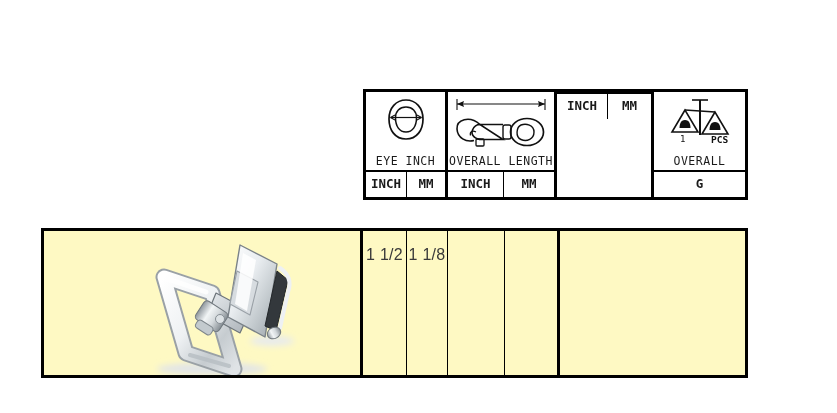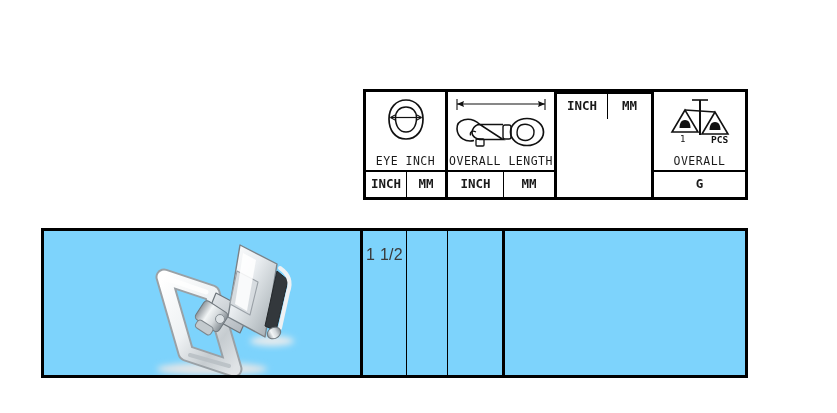--- a/index.html
+++ b/index.html
@@ -20,21 +20,21 @@
   .u2a{grid-template-columns:41px 1fr;}
   .u2b{grid-template-columns:56px 1fr;}
   .u2c{grid-template-columns:51px 1fr;}
   .u1{grid-template-columns:1fr;}
   .ucell{display:flex;align-items:center;justify-content:center;box-sizing:border-box;
     font-family:"DejaVu Sans Mono",monospace;font-size:12.5px;font-weight:700;
     letter-spacing:0;line-height:1;}
   .ucell.thin{border-right:1.5px solid #000;}
   
   .data-table{left:41px;top:228px;width:707px;height:150px;
-    border:3px solid #000;box-sizing:border-box;background:#7dd3fc;
+    border:3px solid #000;box-sizing:border-box;background:#fef9c3;
     display:grid;grid-template-columns:319px 44px 41px 57px 55px 52px 48px 1fr;}
   .dcell{box-sizing:border-box;text-align:center;padding-top:15px;
     font-size:16px;color:#3a3a3a;letter-spacing:0.3px;}
   .dcell.thick{border-right:3px solid #000;}
   .dcell.thin{border-right:1.5px solid #000;}
   .product-cell{box-sizing:border-box;border-right:3px solid #000;position:relative;}
   .product-cell svg{position:absolute;left:0;top:0;}
   .icon{display:block;}
 </style>
 </head>
@@ -164,16 +164,17 @@
 
       <path d="M233 40 L244 49 L232 100 L221 95 Z" fill="#33383c" stroke="#23272a" stroke-width="1" stroke-linejoin="round"></path>
       <path d="M236 37 C246 44 247 53 244 61 L236 97" fill="none" stroke="#eef1f3" stroke-width="4" stroke-linecap="round"></path>
       <ellipse cx="230" cy="102" rx="7" ry="5.5" transform="rotate(-28 230 102)" fill="url(#cylGrad)" stroke="#6d757b" stroke-width="1"></ellipse>
 
       <circle cx="176" cy="88" r="4.5" fill="#dde2e5" stroke="#868e94" stroke-width="1"></circle>
     </svg>
   </div>
 
   <div class="dcell thin">1 1/2</div>
+  <div class="dcell thin">1 1/8</div>
   <div class="dcell thin"></div>
   <div class="dcell thick"></div>
   <div class="dcell"></div>
 </div>
 
 </body></html>

